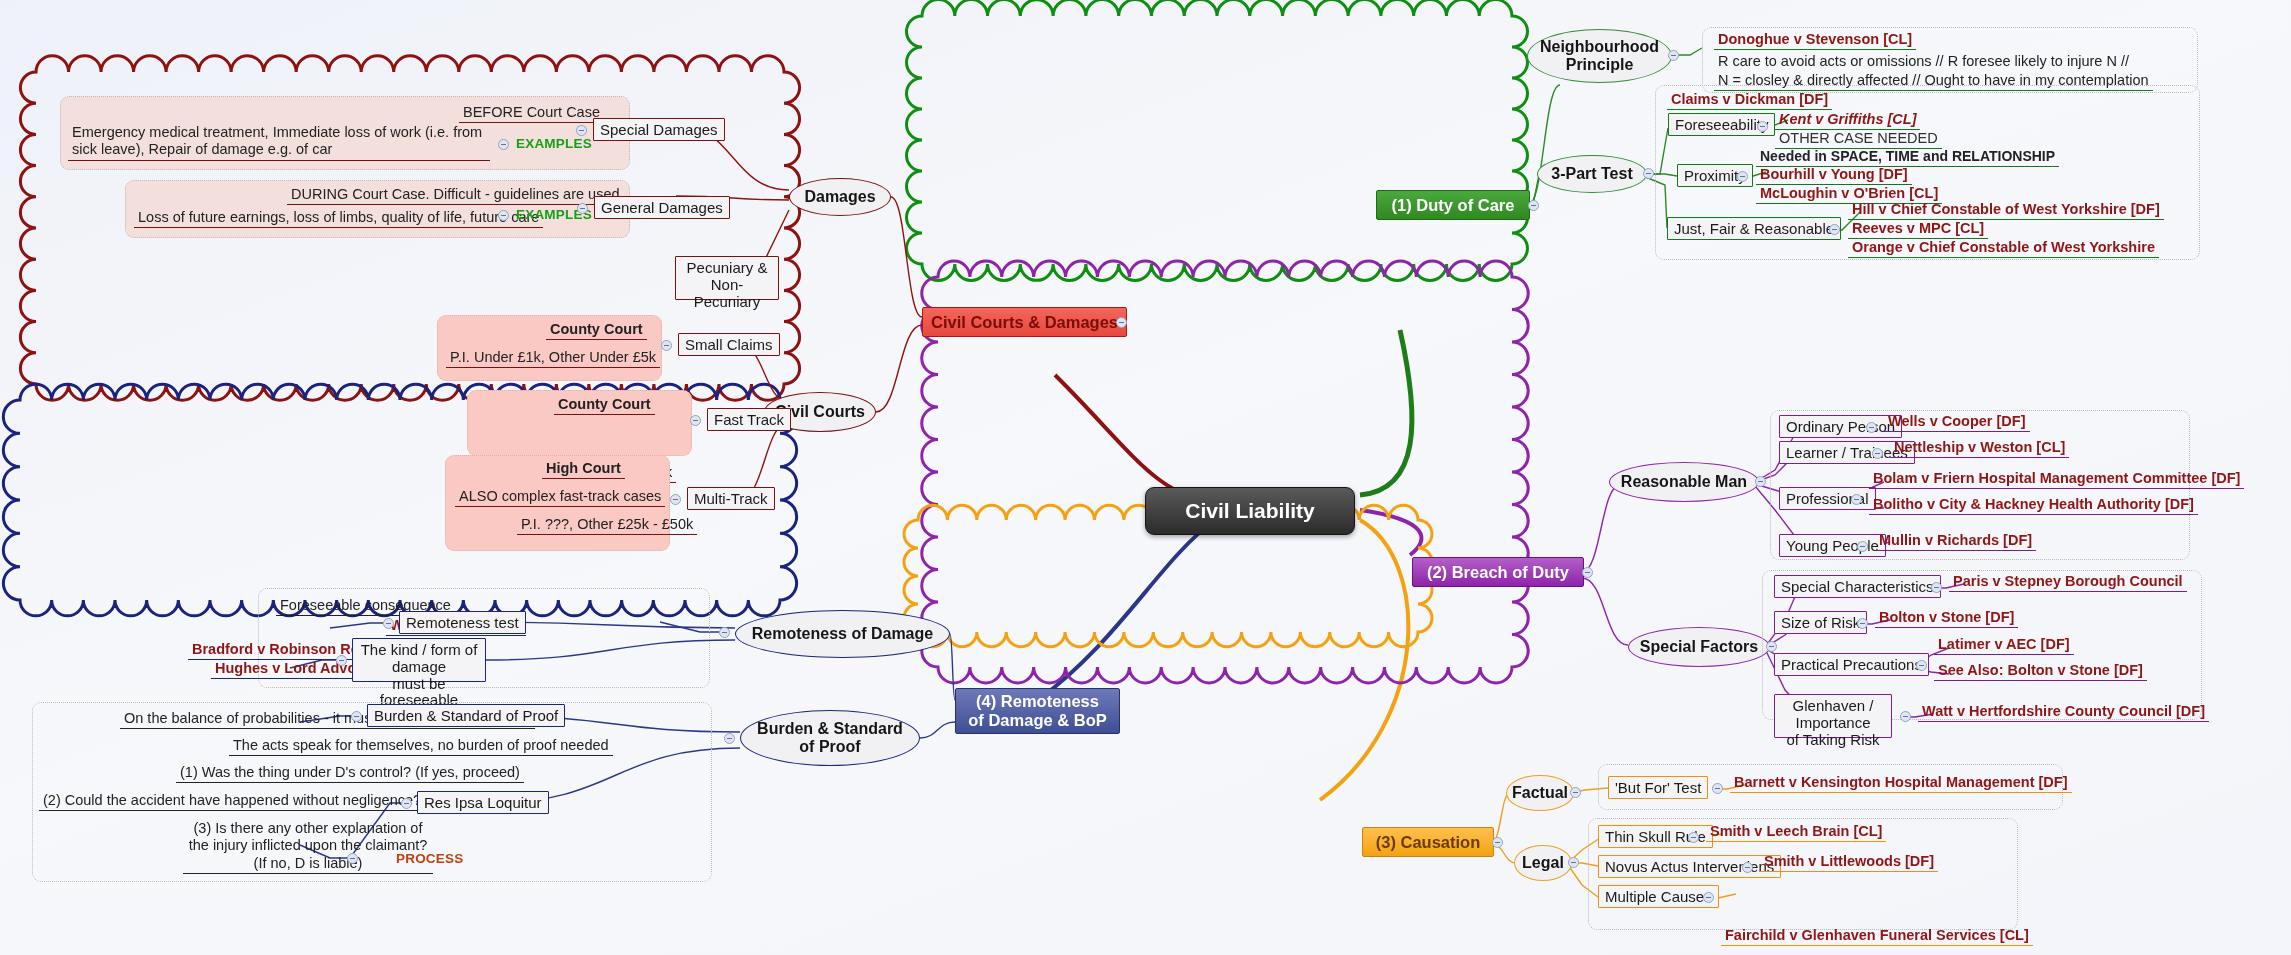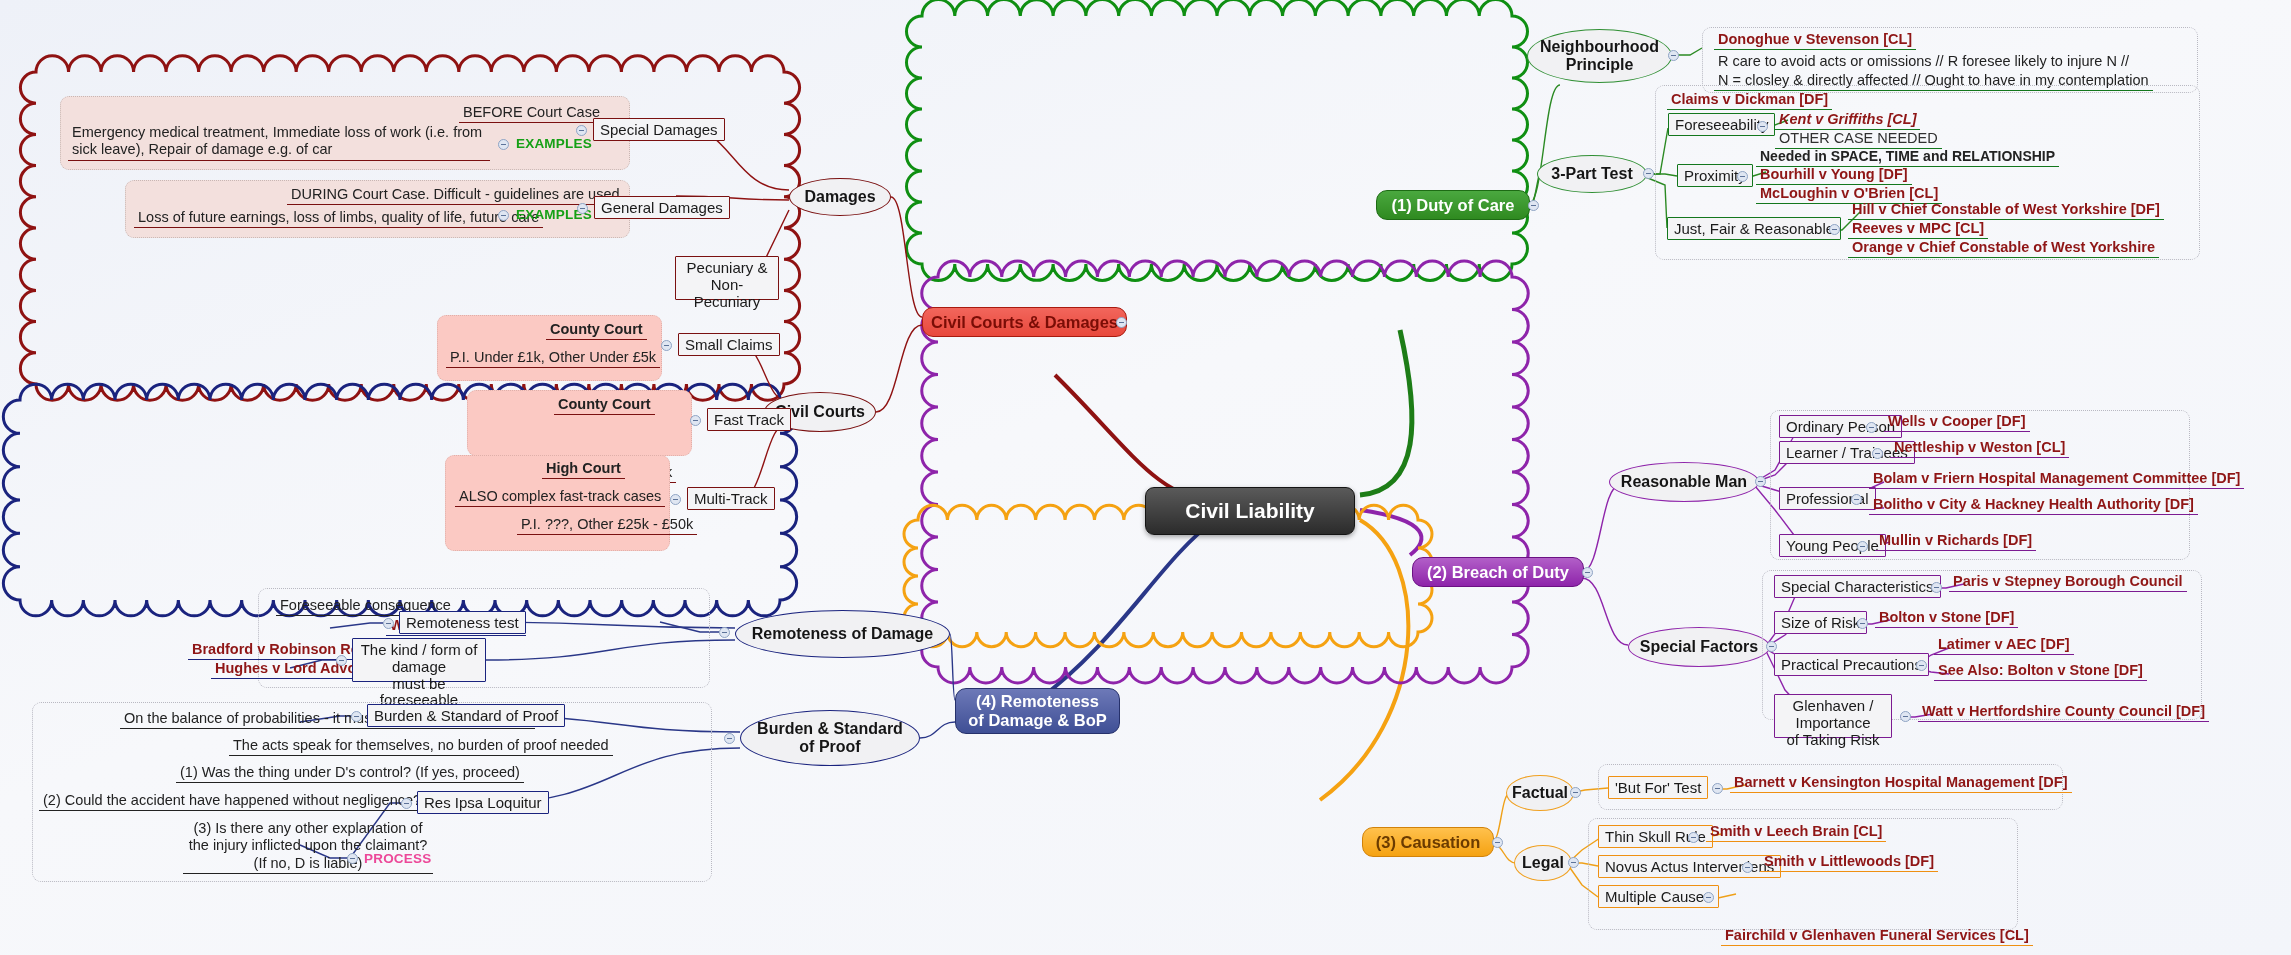--- a/index.html
+++ b/index.html
@@ -52,21 +52,21 @@
   }
   .el-red{border:1.6px solid #7a1010;}
   .el-green{border:1.6px solid #2f8f33;}
   .el-purple{border:1.6px solid #8e24aa;}
   .el-orange{border:1.6px solid #f0a020;}
   .el-navy{border:1.6px solid #1a237e;}
 
   
   .chip{
     position:absolute;display:flex;align-items:center;justify-content:center;
-    border-radius:11px;font-weight:bold;color:#fff;font-size:16.5px;
+    border-radius:2px;font-weight:bold;color:#fff;font-size:16.5px;
     box-sizing:border-box;white-space:nowrap;padding:0 12px;
   }
   .chip-red{background:linear-gradient(#f2665c,#e8483c);border:1.2px solid #a81a0f;color:#7a0d06;}
   .chip-green{background:linear-gradient(#4aa83f,#2f8a20);border:1.2px solid #1d6b14;}
   .chip-purple{background:linear-gradient(#b25fc8,#8e24aa);border:1.2px solid #6b1183;}
   .chip-orange{background:linear-gradient(#ffc14d,#f5a212);border:1.2px solid #d1820a;color:#6b3b00;}
   .chip-navy{background:linear-gradient(#6d79b8,#3f4f95);border:1.2px solid #26316b;}
 
   
   #root{
@@ -87,21 +87,21 @@
     position:absolute;width:11px;height:11px;border-radius:50%;
     background:#dfe6f2;border:1px solid #8fa4c4;box-sizing:border-box;
   }
   .knob:after{
     content:"";position:absolute;left:2px;top:4px;width:5px;height:1px;background:#5d7399;
   }
 
   .tag{
     position:absolute;font-weight:bold;font-size:13.5px;color:#15a015;letter-spacing:.2px;
   }
-  .tag.proc{color:#ec4899;}
+  .tag.proc{color:#c2410c;margin-left:32px;}
 </style>
 </head>
 <body>
 
 <div id="canvas">
 
   <svg class="links" viewBox="0 0 2291 955">
 
     <defs>
       <filter id="noop">

